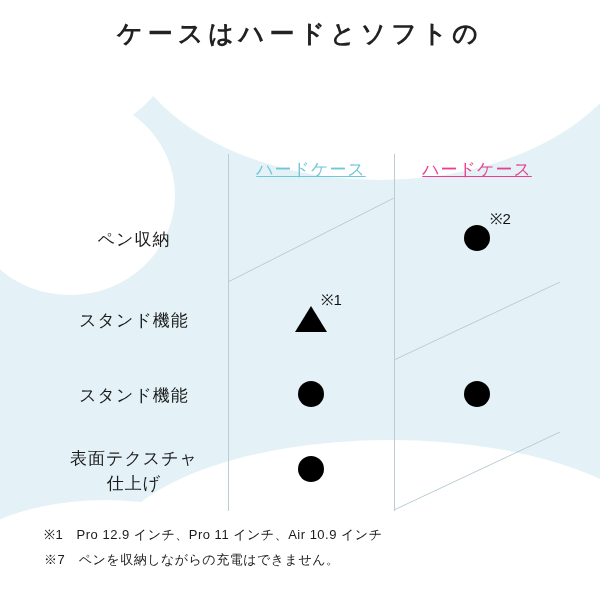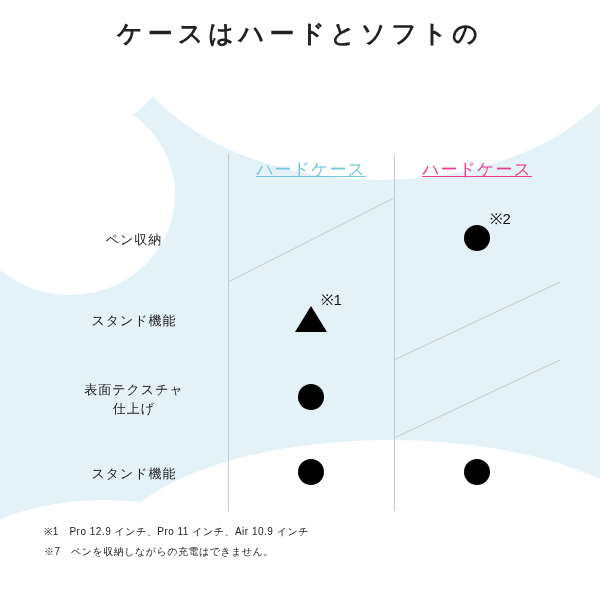--- a/index.html
+++ b/index.html
@@ -118,21 +118,21 @@
   .row.r1 td { height: 84px; }
   .row.r2 td { height: 78px; }
   .row.r3 td { height: 78px; }
   .row.r4 td { height: 72px; }
   .row-last td {
     border-bottom: 1px solid #b9cdd4;
   }
 
   .label-cell {
     color: #1b1b1b;
-    font-size: 13px;
+    font-size: 17px;
     letter-spacing: 1px;
     line-height: 1.5;
     text-align: center;
   }
 
   
   .sep-left::before,
   .sep-right::before {
     content: "";
     position: absolute;
@@ -192,21 +192,21 @@
   }
   .diag svg { display: block; width: 100%; height: 100%; }
 
   
   .footnotes {
     position: absolute;
     left: 44px;
     top: 522px;
     width: 540px;
     color: #1b1b1b;
-    font-size: 10px;
+    font-size: 13px;
     line-height: 1.95;
     letter-spacing: 0.5px;
   }
   .footnotes div { white-space: nowrap; }
 </style>
 </head>
 <body>
 
 <div id="page">
 
@@ -265,47 +265,47 @@
             </td>
             <td class="sep-right">
               <div class="diag">
                 <svg viewBox="0 0 166 78" preserveAspectRatio="none">
                   <line x1="0" y1="78" x2="166" y2="0" stroke="#b9cdd4" stroke-width="1"></line>
                 </svg>
               </div>
             </td>
           </tr>
 
+          <tr class="row r4 row-last">
+            <td class="label-cell">スタンド機能</td>
+            <td class="sep-left">
+              <span class="dot"></span>
+            </td>
+            <td class="sep-right">
+              <span class="dot"></span>
+            </td>
+          </tr>
+
           <tr class="row r3">
             <td class="label-cell">
               <div>表面テクスチャ</div>
               <div>仕上げ</div>
             </td>
             <td class="sep-left">
               <span class="dot"></span>
             </td>
             <td class="sep-right">
               <div class="diag">
                 <svg viewBox="0 0 166 78" preserveAspectRatio="none">
                   <line x1="0" y1="78" x2="166" y2="0" stroke="#b9cdd4" stroke-width="1"></line>
                 </svg>
               </div>
             </td>
           </tr>
 
-          <tr class="row r4 row-last">
-            <td class="label-cell">スタンド機能</td>
-            <td class="sep-left">
-              <span class="dot"></span>
-            </td>
-            <td class="sep-right">
-              <span class="dot"></span>
-            </td>
-          </tr>
-
         </tbody>
       </table>
     </div>
 
     <div class="footnotes">
       <div>※1　Pro 12.9 インチ、Pro 11 インチ、Air 10.9 インチ</div>
       <div>※7　ペンを収納しながらの充電はできません。</div>
     </div>
 
   </div>

